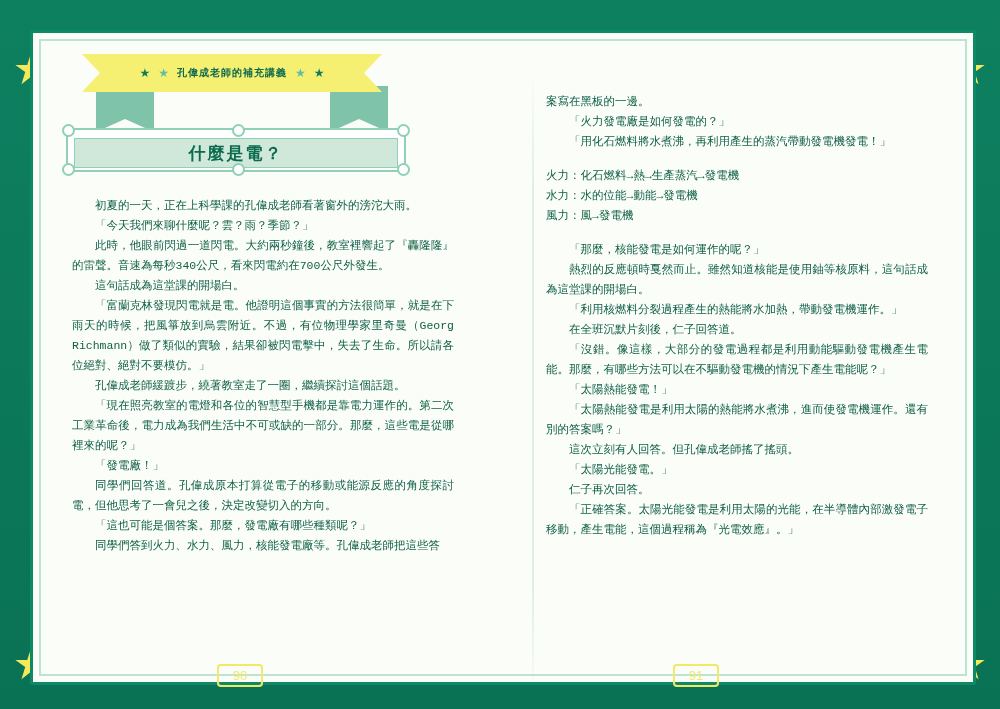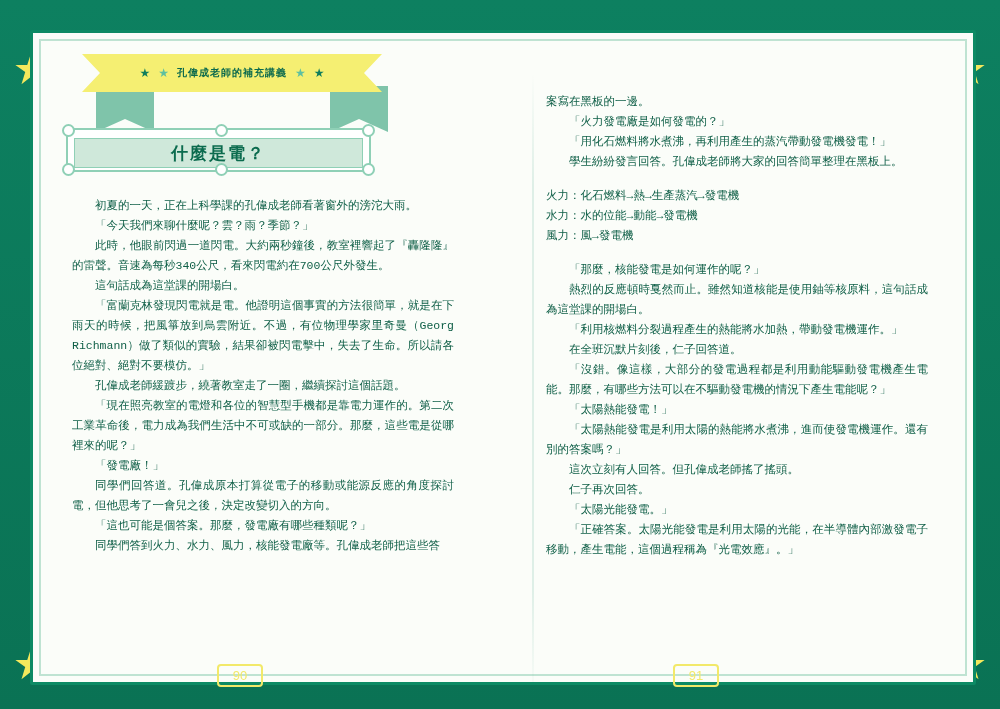--- a/index.html
+++ b/index.html
@@ -108,21 +108,21 @@
     letter-spacing: 1px;
     font-weight: bold;
     white-space: nowrap;
   }
 
   
   #heading-plate {
     position: absolute;
     left: 66px;
     top: 128px;
-    width: 305px;
+    width: 340px;
     height: 44px;
   }
   #heading-plate .plate-outer {
     position: absolute;
     inset: 0;
     border: 2px solid #8fd0b6;
     border-radius: 3px;
     background: #ffffff;
   }
   #heading-plate .plate-inner {
@@ -255,35 +255,34 @@
     <p>「發電廠！」</p>
     <p>同學們回答道。孔偉成原本打算從電子的移動或能源反應的角度探討電，但他思考了一會兒之後，決定改變切入的方向。</p>
     <p>「這也可能是個答案。那麼，發電廠有哪些種類呢？」</p>
     <p>同學們答到火力、水力、風力，核能發電廠等。孔偉成老師把這些答</p>
   </div>
 
   <div class="col" id="col-right">
     <p class="noindent">案寫在黑板的一邊。</p>
     <p>「火力發電廠是如何發電的？」</p>
     <p>「用化石燃料將水煮沸，再利用產生的蒸汽帶動發電機發電！」</p>
-    <p>學生紛紛發言回答。孔偉成老師將大家的回答簡單整理在黑板上。</p>
     <p class="spacer"></p>
     <p class="list">火力：化石燃料→熱→生產蒸汽→發電機</p>
     <p class="list">水力：水的位能→動能→發電機</p>
     <p class="list">風力：風→發電機</p>
     <p class="spacer"></p>
     <p>「那麼，核能發電是如何運作的呢？」</p>
     <p>熱烈的反應頓時戛然而止。雖然知道核能是使用鈾等核原料，這句話成為這堂課的開場白。</p>
     <p>「利用核燃料分裂過程產生的熱能將水加熱，帶動發電機運作。」</p>
     <p>在全班沉默片刻後，仁子回答道。</p>
     <p>「沒錯。像這樣，大部分的發電過程都是利用動能驅動發電機產生電能。那麼，有哪些方法可以在不驅動發電機的情況下產生電能呢？」</p>
     <p>「太陽熱能發電！」</p>
     <p>「太陽熱能發電是利用太陽的熱能將水煮沸，進而使發電機運作。還有別的答案嗎？」</p>
     <p>這次立刻有人回答。但孔偉成老師搖了搖頭。</p>
+    <p>「太陽光能發電。」</p>
     <p>仁子再次回答。</p>
-    <p>「太陽光能發電。」</p>
     <p>「正確答案。太陽光能發電是利用太陽的光能，在半導體內部激發電子移動，產生電能，這個過程稱為『光電效應』。」</p>
   </div>
 
   <div class="page-num" id="page-num-left">90</div>
   <div class="page-num" id="page-num-right">91</div>
 
 </div>
 
 </body></html>

